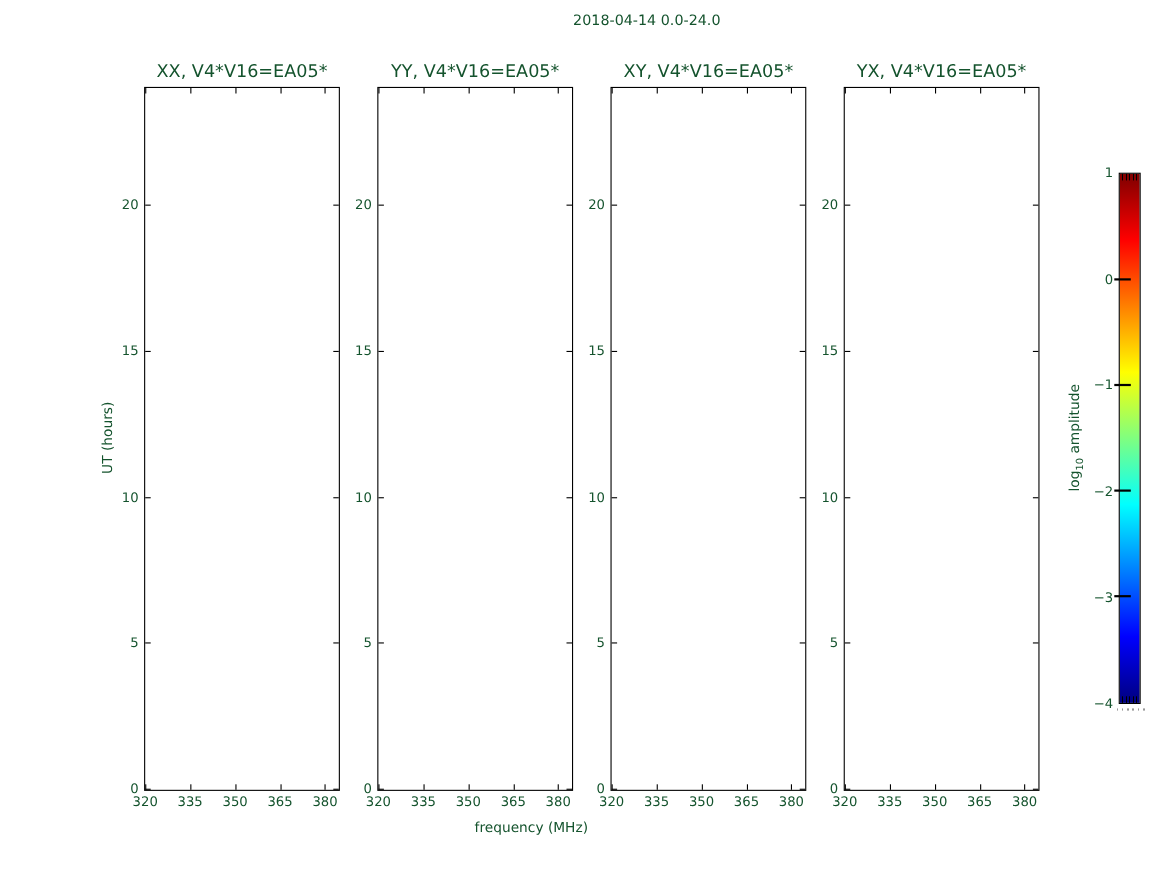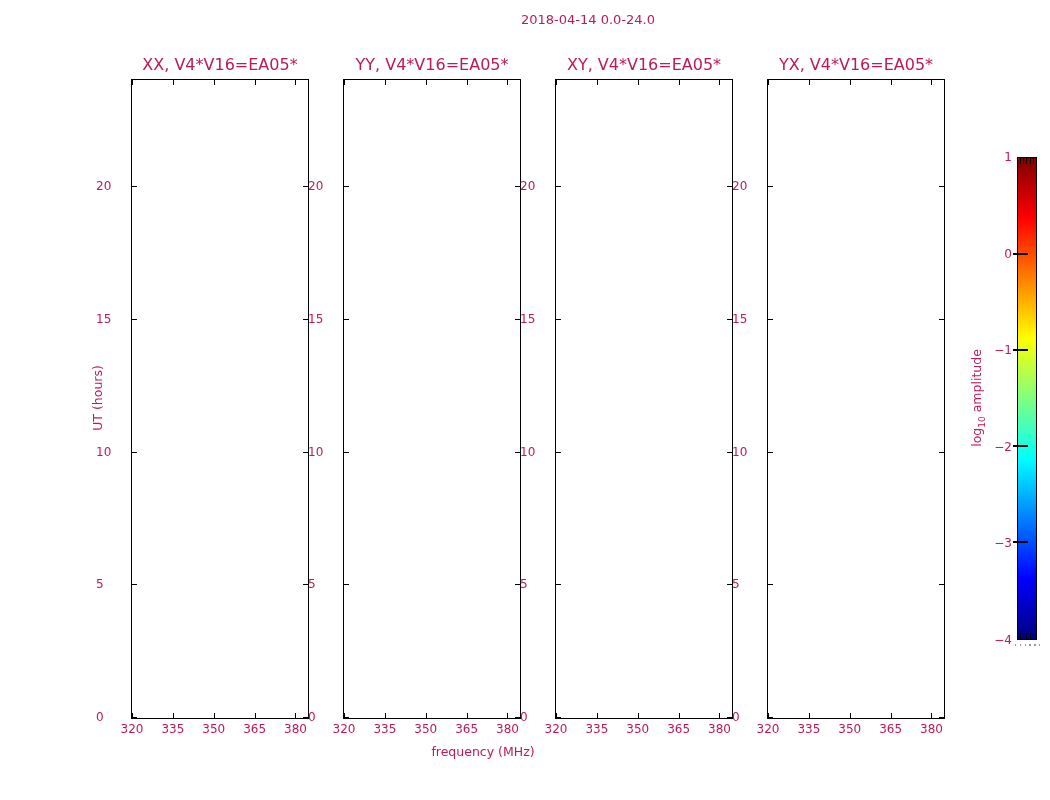--- a/index.html
+++ b/index.html
@@ -1,18 +1,18 @@
 <!DOCTYPE html>
 <html><head>
 <meta charset="utf-8">
 <style>
   html,body{margin:0;padding:0;background:#fff;}
   #fig{
     position:relative;width:1050px;height:800px;background:#ffffff;
-    font-family:"DejaVu Sans", sans-serif;color:#be185d;overflow:hidden;
+    font-family:"DejaVu Sans", sans-serif;color:#14532d;overflow:hidden;
   }
   .suptitle{
     position:absolute;left:588px;top:12px;transform:translateX(-50%);
     font-size:13px;white-space:nowrap;
   }
   .panel{
     position:absolute;top:79px;width:178px;height:640px;
     box-sizing:border-box;border:1.5px solid #000;background:#fff;
     overflow:visible;
   }
@@ -20,21 +20,21 @@
     position:absolute;top:-24px;left:50%;transform:translateX(-50%);
     font-size:16px;white-space:nowrap;line-height:18px;
   }
   .tick-v{position:absolute;width:1px;height:5px;background:#000;}
   .tick-h{position:absolute;width:5px;height:1px;background:#000;}
   .xticklab{
     position:absolute;width:34px;text-align:center;top:642px;
     font-size:12px;line-height:14px;
   }
   .yticklab{
-    position:absolute;width:30px;text-align:left;left:-36px;
+    position:absolute;width:30px;text-align:right;left:-36px;
     font-size:12px;line-height:15px;
   }
   .ylabel{
     position:absolute;left:97px;top:398px;
     transform:translate(-50%,-50%) rotate(-90deg);
     font-size:12.5px;white-space:nowrap;
   }
   .xlabel{
     position:absolute;left:483px;top:744px;transform:translateX(-50%);
     font-size:12.5px;white-space:nowrap;

